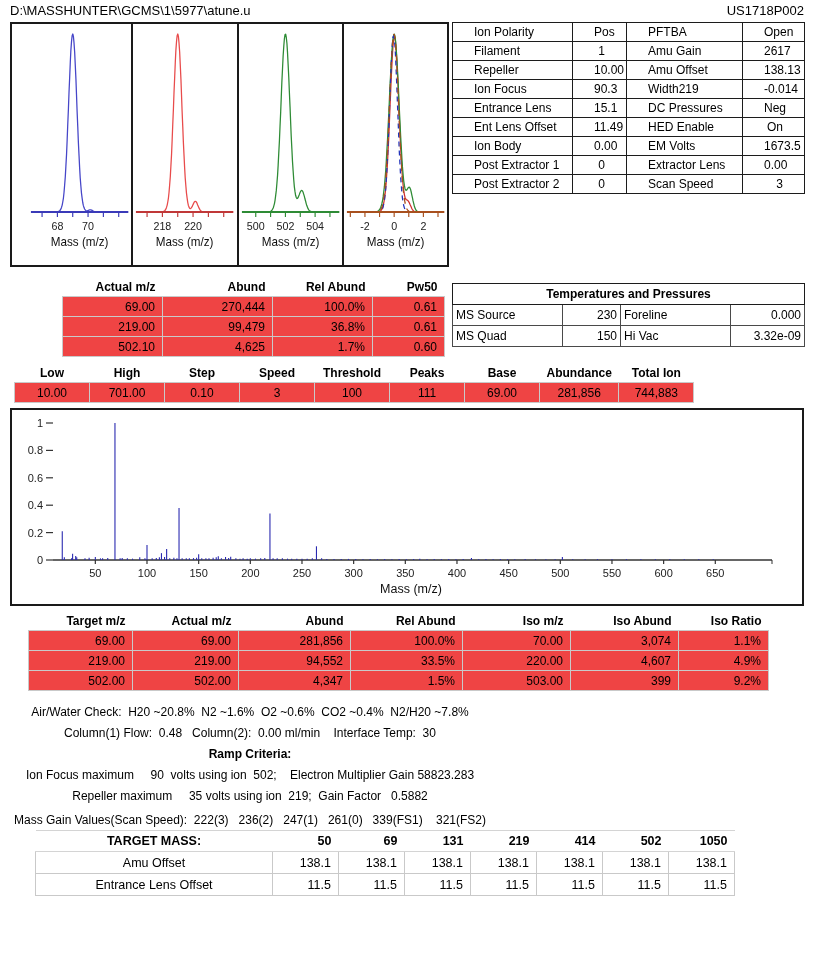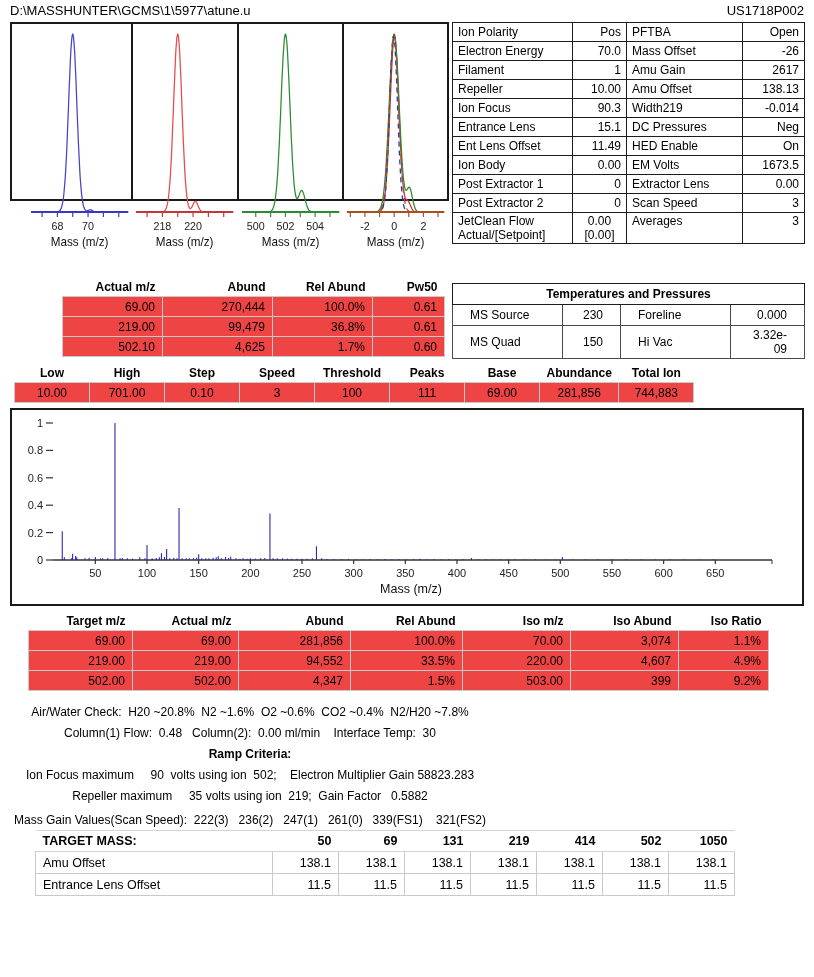--- a/index.html
+++ b/index.html
@@ -1,44 +1,44 @@
 <!DOCTYPE html>
 <html><head>
 <meta charset="utf-8">
 <style>
   html,body{margin:0;padding:0;background:#fff;}
   body{width:814px;height:977px;position:relative;font-family:"Liberation Sans",sans-serif;color:#000;overflow:hidden;}
   .hdr{position:absolute;top:3px;left:10px;right:10px;display:flex;justify-content:space-between;font-size:13px;}
-  .plots-box{position:absolute;left:10px;top:22px;width:439px;height:179px;border:2px solid #1a1a1a;display:flex;box-sizing:border-box;background:#fff;padding-left:16px;}
+  .plots-box{position:absolute;left:10px;top:22px;width:439px;height:245px;border:2px solid #1a1a1a;display:flex;box-sizing:border-box;background:#fff;padding-left:16px;}
   .panel{flex:1;border-right:2px solid #1a1a1a;}
   .panel:last-child{border-right:none;}
   .panel svg{display:block;width:100%;height:236px;}
   table{border-collapse:collapse;}
   .blacktbl{position:absolute;left:452px;top:22px;width:352px;font-size:12px;table-layout:fixed;}
-  .blacktbl td{border:1px solid #1c1c1c;padding:1px 5px;height:16px;overflow:hidden;white-space:nowrap;}
+  .blacktbl td{border:1px solid #1c1c1c;padding:1px 21px;height:16px;overflow:hidden;white-space:nowrap;}
   .temps{position:absolute;left:452px;top:283px;width:352px;font-size:12px;table-layout:fixed;border:1px solid #1c1c1c;}
-  .temps td{border:1px solid #4a4a4a;padding:2px 17px;height:16px;}
+  .temps td{border:1px solid #4a4a4a;padding:2px 3px;height:16px;}
   .temps .ttl{font-weight:bold;text-align:center;border:1px solid #1c1c1c;}
   .gridtbl{font-size:12px;table-layout:fixed;}
   .gridtbl th{font-weight:bold;padding:2px 7px;border:none;white-space:nowrap;}
   .gridtbl td{border:1px solid #c9c9c9;padding:2.5px 7px;background:#ef4444;white-space:nowrap;}
   .num{text-align:right;}
   .ctr{text-align:center;}
   .abund-tbl{position:absolute;left:62px;top:278px;}
   .scan-tbl{position:absolute;left:14px;top:364px;}
   .spectrum-box{position:absolute;left:10px;top:408px;width:790px;height:194px;border:2px solid #1a1a1a;background:#fff;}
   .spectrum-box svg{display:block;width:789px;height:190px;}
   .target-tbl{position:absolute;left:28px;top:612px;}
   .notes{position:absolute;left:14px;top:705px;font-size:12px;text-align:center;}
   .notes div{white-space:pre;margin-bottom:7px;}
   .notes .b{font-weight:bold;}
   .tmass{position:absolute;left:35px;top:830px;font-size:12.5px;table-layout:fixed;}
   .tmass th{font-weight:bold;padding:3px 7px;border-top:1px solid #d4d4d4;border-bottom:1px solid #d4d4d4;white-space:nowrap;}
   .tmass td{border:1px solid #c9c9c9;padding:3.5px 7px;white-space:nowrap;}
-  .lft{text-align:left;}
+  .lft{text-align:center;}
 </style>
 </head>
 <body>
 
 <div class="hdr">
   <span>D:\MASSHUNTER\GCMS\1\5977\atune.u</span>
   <span>US1718P002</span>
 </div>
 
 <div class="plots-box">
@@ -118,26 +118,20 @@
       <col style="width:62px">
     </colgroup>
   <tbody>
       <tr>
         <td>Ion Polarity</td>
         <td class="num">Pos</td>
         <td>PFTBA</td>
         <td class="num">Open</td>
       </tr>
   <tr>
-        <td>Electron Energy</td>
-        <td class="num">70.0</td>
-        <td>Mass Offset</td>
-        <td class="num">-26</td>
-      </tr>
-  <tr>
         <td>Filament</td>
         <td class="num">1</td>
         <td>Amu Gain</td>
         <td class="num">2617</td>
       </tr>
   <tr>
         <td>Repeller</td>
         <td class="num">10.00</td>
         <td>Amu Offset</td>
         <td class="num">138.13</td>
@@ -171,32 +165,20 @@
         <td class="num">0</td>
         <td>Extractor Lens</td>
         <td class="num">0.00</td>
       </tr>
   <tr>
         <td>Post Extractor 2</td>
         <td class="num">0</td>
         <td>Scan Speed</td>
         <td class="num">3</td>
       </tr>
-  <tr>
-    <td>
-          <div>JetClean Flow</div>
-          <div>Actual/[Setpoint]</div>
-        </td>
-    <td class="ctr">
-          <div>0.00</div>
-          <div>[0.00]</div>
-        </td>
-    <td style="vertical-align:top">Averages</td>
-    <td class="num" style="vertical-align:top">3</td>
-  </tr>
 </tbody>
   </table>
 
 <table class="gridtbl abund-tbl">
   <colgroup>
       <col style="width:100px">
       <col style="width:110px">
       <col style="width:100px">
       <col style="width:72px">
     </colgroup>

